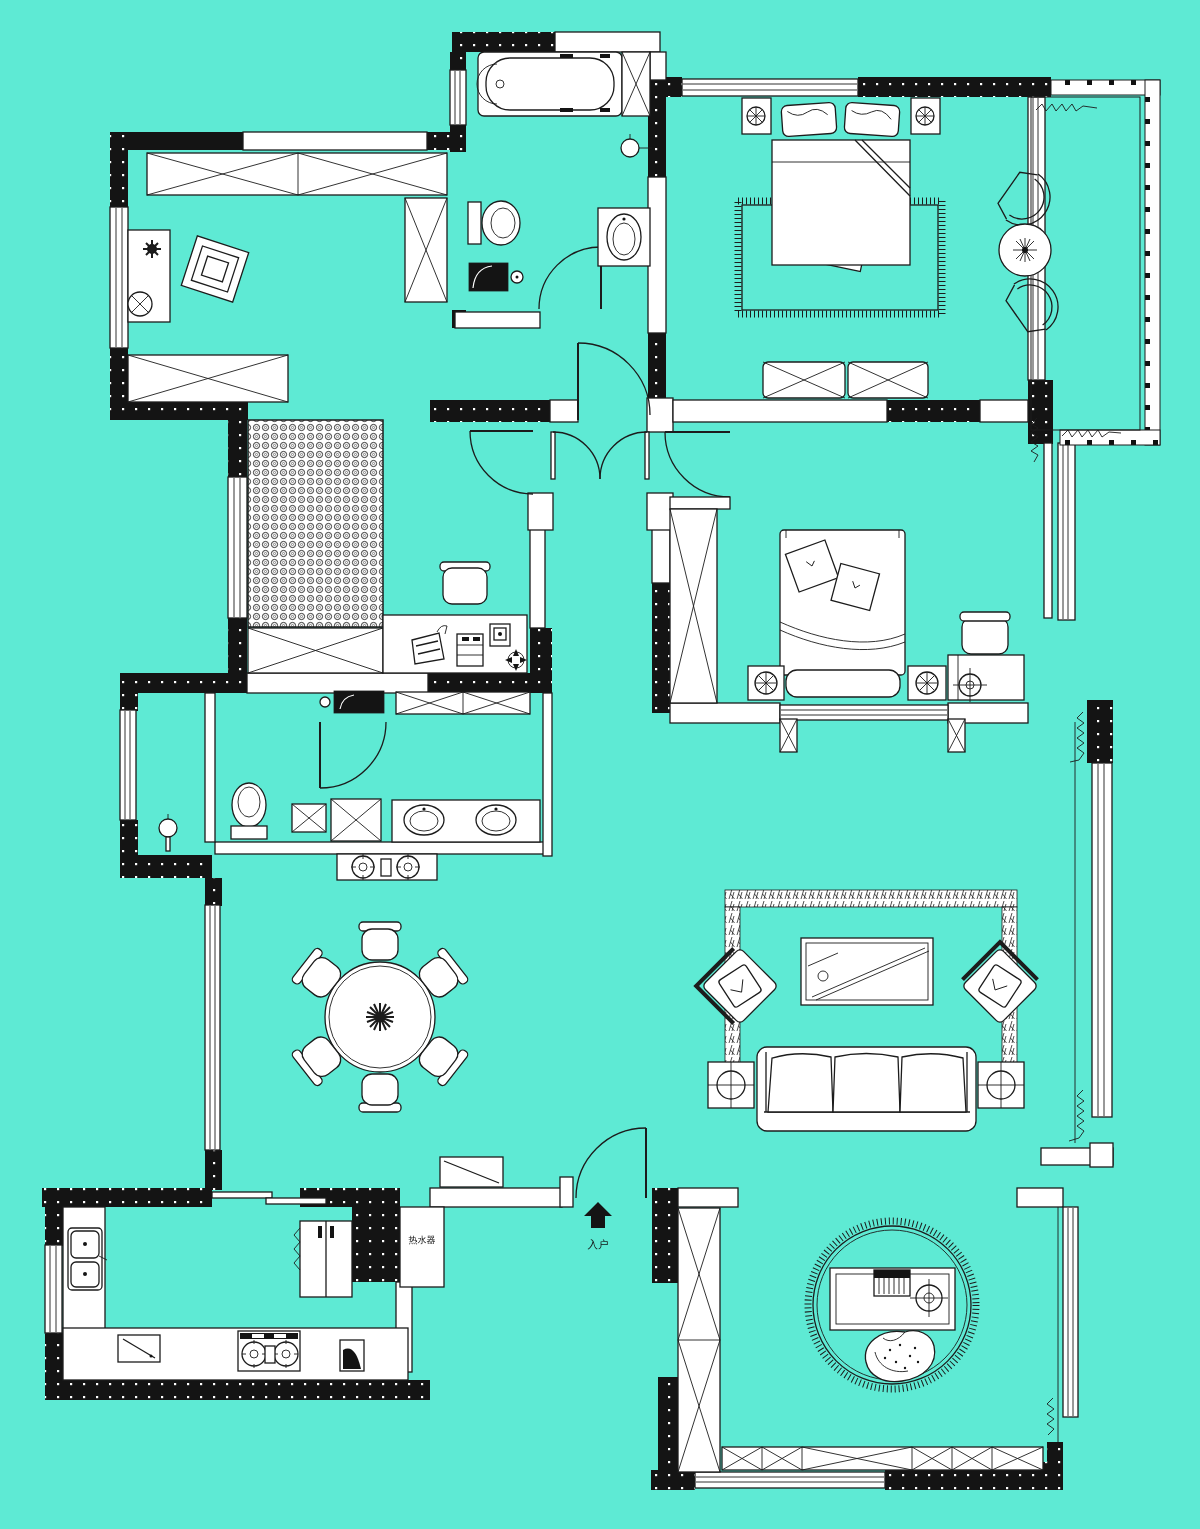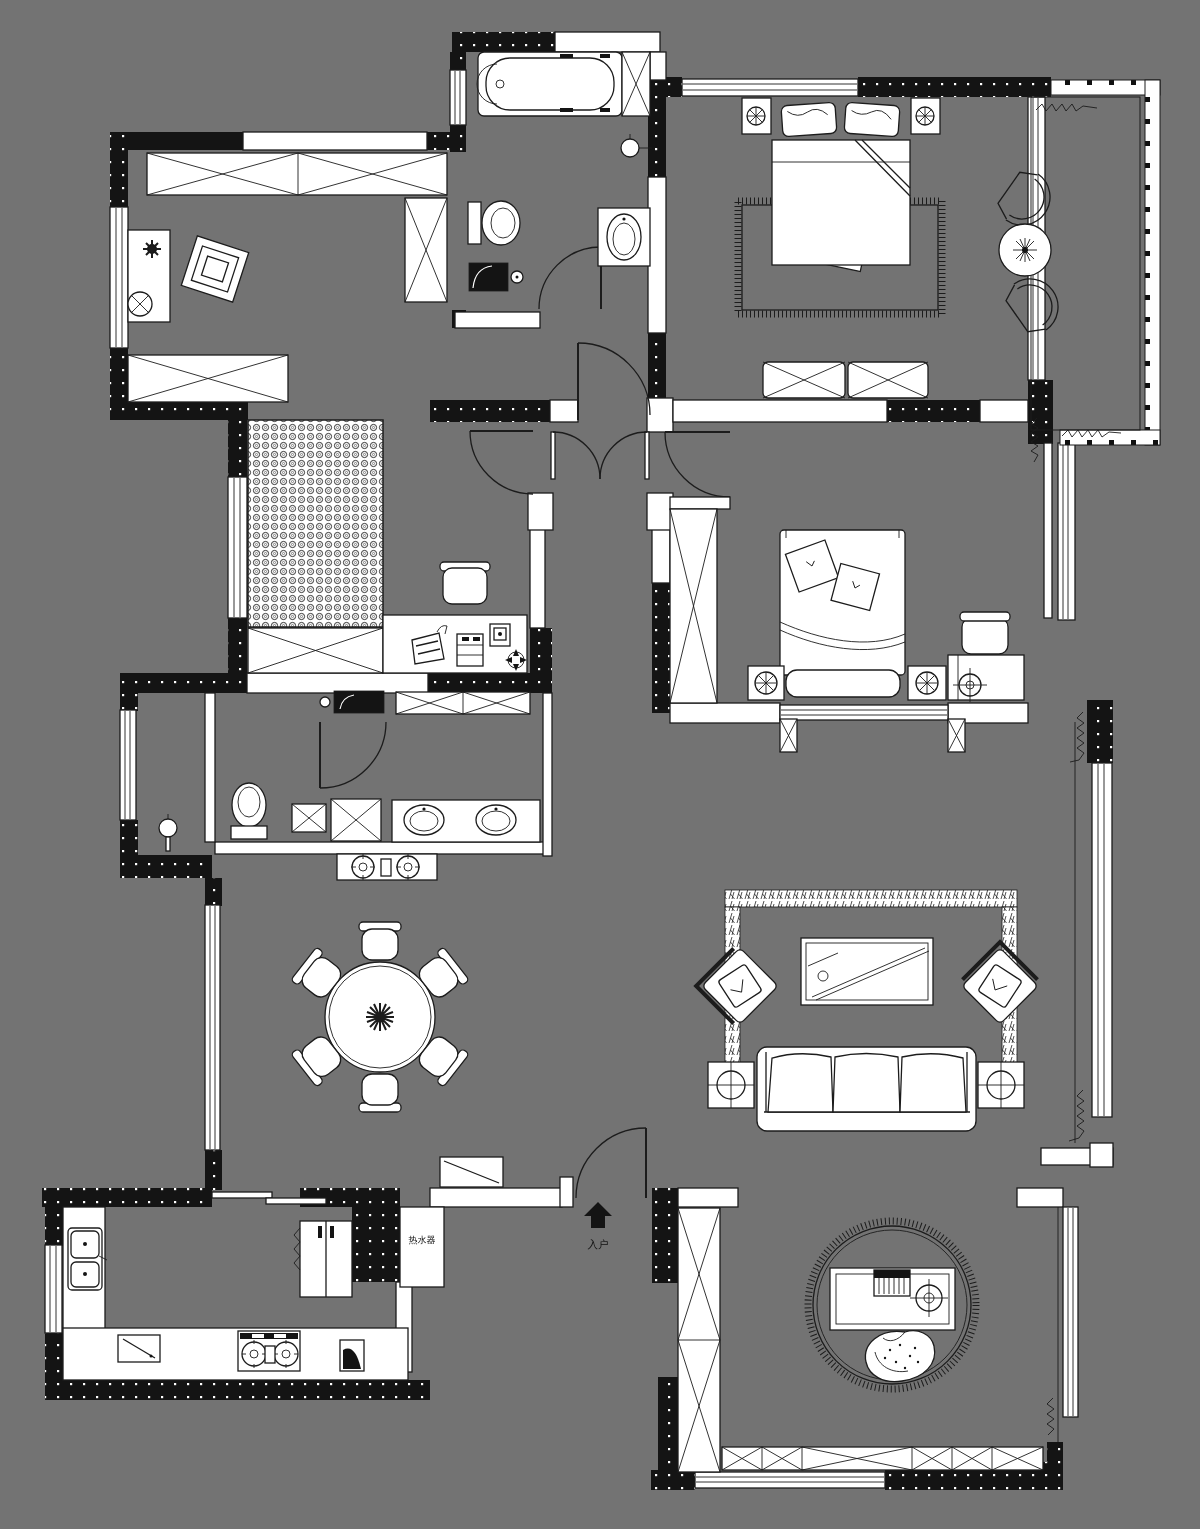--- a/index.html
+++ b/index.html
@@ -1,16 +1,16 @@
 <!DOCTYPE html>
 <html><head>
 <meta charset="utf-8">
 <style>
   html,body{margin:0;padding:0;background:#fff;}
-  #plan-wrap{position:relative;width:1200px;height:1529px;background:#737373;overflow:hidden;
+  #plan-wrap{position:relative;width:1200px;height:1529px;background:#5eead4;overflow:hidden;
              font-family:"Liberation Sans", sans-serif;}
   svg{position:absolute;left:0;top:0;}
   .b{fill:#141414;stroke:none}
   .o{fill:#ffffff;stroke:#1c1c1c;stroke-width:1.3}
   .l{fill:none;stroke:#1c1c1c;stroke-width:1.3}
   .t{fill:none;stroke:#1c1c1c;stroke-width:0.9}
   .w2{fill:none;stroke:#1c1c1c;stroke-width:2}
   .bb{fill:#141414;stroke:#1c1c1c;stroke-width:0.8}
   .lbl{fill:#111;font-family:"Liberation Sans", sans-serif;}
 </style>

